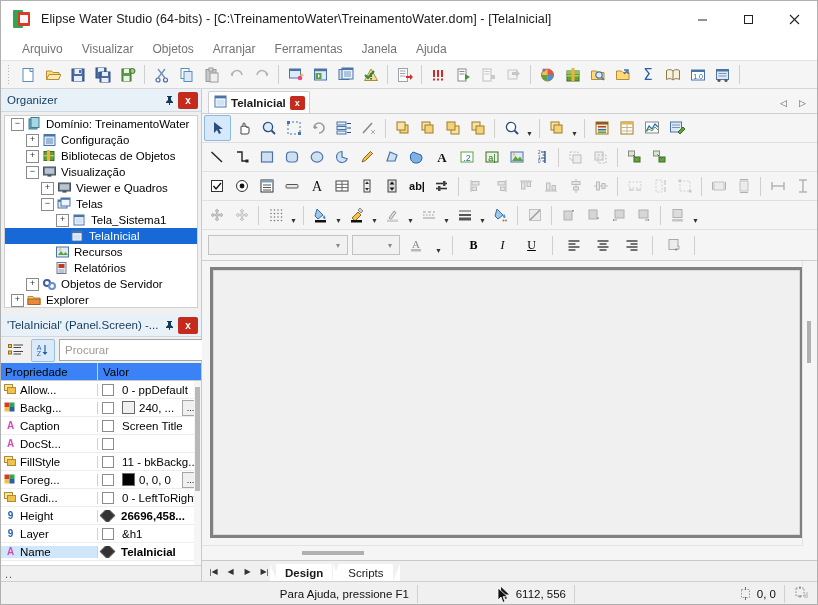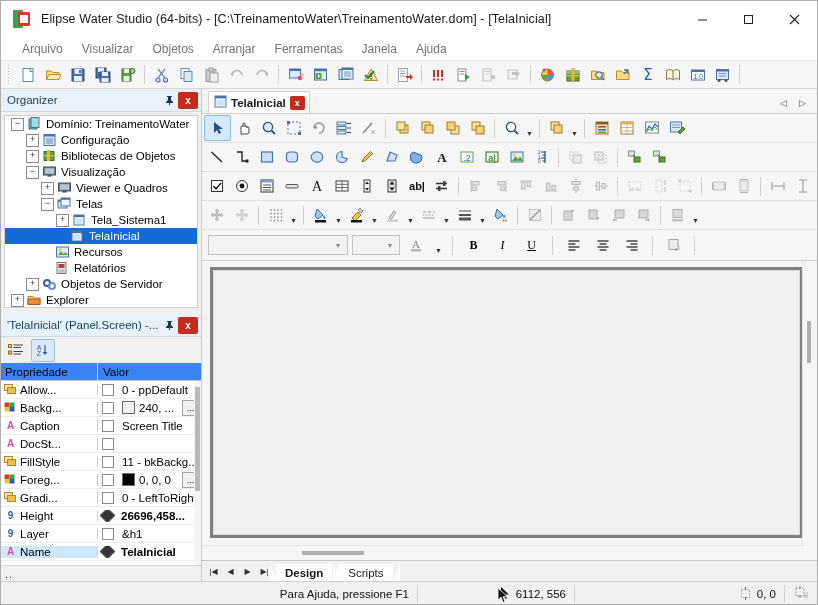--- a/index.html
+++ b/index.html
@@ -599,20 +599,27 @@
                 <line x1="5.5" y1="8.5" x2="15" y2="8.5" stroke="#444"></line>
                 <line x1="5.5" y1="11" x2="13" y2="11" stroke="#444"></line>
               </svg>
           </div>
           <div class="sqbtn on">
             <svg width="16" height="14">
                 <text x="4" y="7" font-size="7" fill="#2a5fa8" text-anchor="middle" font-family="Liberation Sans,sans-serif">A</text>
                 <text x="4" y="13" font-size="7" fill="#2a5fa8" text-anchor="middle" font-family="Liberation Sans,sans-serif">Z</text>
                 <line x1="10" y1="2" x2="10" y2="11" stroke="#2a5fa8" stroke-width="1.2"></line>
                 <path d="M7.5 9 L10 12 L12.5 9z" fill="#2a5fa8"></path>
+              </svg>
+          </div>
+          <div class="searchbox">
+            <input type="text" placeholder="Procurar" style="">
+            <svg width="13" height="13">
+                <circle cx="5.5" cy="5.5" r="4" fill="none" stroke="#3b6ea5" stroke-width="1.2"></circle>
+                <line x1="8.5" y1="8.5" x2="12" y2="12" stroke="#3b6ea5" stroke-width="1.4"></line>
               </svg>
           </div>
         </div>
 
         <div class="gridhead">
           <div class="c1">Propriedade</div>
           <div class="c2">Valor</div>
         </div>
 
         <div class="gridbody">

